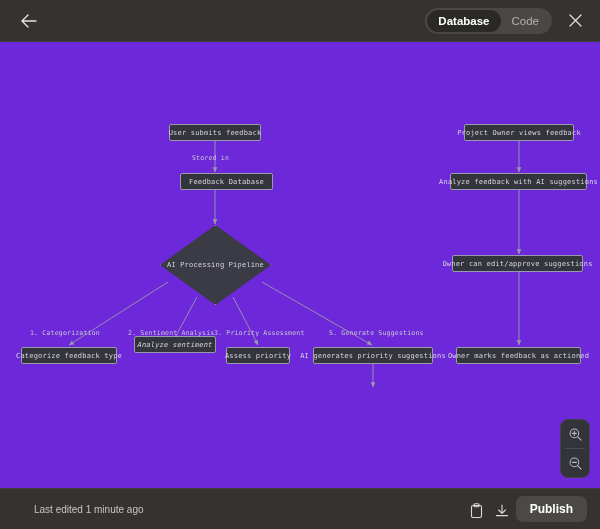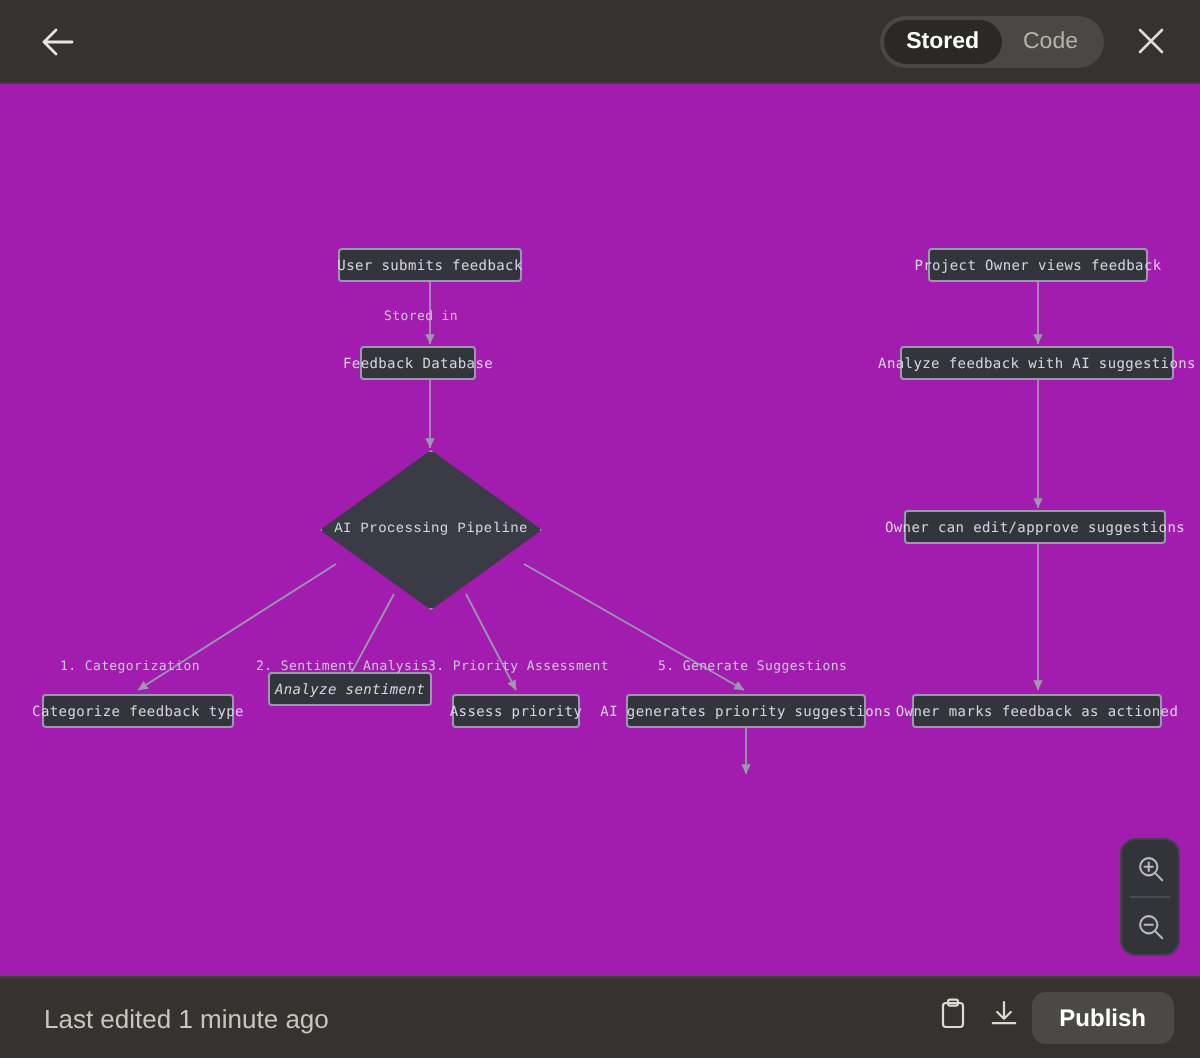--- a/index.html
+++ b/index.html
@@ -61,21 +61,21 @@
   .close-btn {
     width: 26px; height: 26px; margin-left: 2px;
     display: flex; align-items: center; justify-content: center;
     cursor: pointer;
   }
 
   
   .canvas {
     position: absolute; left: 0; top: 42px;
     width: 600px; height: 446px;
-    background: #a21caf;
+    background: #6d28d9;
     overflow: hidden;
     padding-left: 16px;
   }
   .edges { position: absolute; left: 0; top: 0; width: 600px; height: 446px; }
 
   .node {
     position: absolute;
     background: #34353c;
     border: 1px solid #9a99ad;
     border-radius: 2px;
@@ -131,28 +131,28 @@
   .zoom-div { width: 20px; height: 1px; background: #4a4b52; }
 
   
   .footer {
     position: absolute; left: 0; bottom: 0; width: 600px; height: 41px;
     background: #35332f;
     border-top: 1px solid #42403c;
     display: flex; align-items: center;
   }
   .footer-text {
-    margin-left: 22px;
-    font-size: 13px;
+    margin-left: 34px;
+    font-size: 10px;
     color: #c9c5bf;
     white-space: nowrap;
   }
   .footer-right {
     margin-left: auto; margin-right: 13px;
-    display: flex; align-items: flex-start; gap: 3px;
+    display: flex; align-items: flex-end; gap: 3px;
   }
   .icon-btn {
     width: 22px; height: 22px;
     display: flex; align-items: center; justify-content: center;
     cursor: pointer;
   }
   .publish-btn {
     background: #4b4946;
     color: #ffffff;
     font-size: 12px;
@@ -169,21 +169,21 @@
 <div id="app">
 
   <div class="header">
     <div class="back-btn">
       <svg width="18" height="16" viewBox="0 0 18 16">
         <path d="M16 8 H2 M8 2 L2 8 L8 14" fill="none" stroke="#e8e5e0" stroke-width="1.4" stroke-linecap="round" stroke-linejoin="round"></path>
       </svg>
     </div>
     <div class="header-right">
       <div class="segmented">
-        <div class="seg-item active">Stored</div>
+        <div class="seg-item active">Database</div>
         <div class="seg-item">Code</div>
       </div>
       <div class="close-btn">
         <svg width="15" height="15" viewBox="0 0 15 15">
           <path d="M2 2 L13 13 M13 2 L2 13" fill="none" stroke="#e0ddd8" stroke-width="1.3" stroke-linecap="round"></path>
         </svg>
       </div>
     </div>
   </div>
 
@@ -210,21 +210,21 @@
         <path d="M519,99 L519,130"></path>
         <path d="M519,148 L519,212"></path>
         <path d="M519,230 L519,303"></path>
       </g>
     </svg>
 
     <div class="node" style="left:169px; top:82px; width:92px; height:17px;">
       <span>User submits feedback</span>
     </div>
 
-    <div class="node" style="left:180px; top:131px; width:58px; height:17px;">
+    <div class="node" style="left:180px; top:131px; width:93px; height:17px;">
       <span>Feedback Database</span>
     </div>
 
     <div class="diamond" style="left:160px; top:183px; width:111px; height:80px;
                 clip-path: polygon(50% 0%, 100% 50%, 50% 100%, 0% 50%);"></div>
     <div class="diamond-label" style="left:160px; top:219px; width:111px;">AI Processing Pipeline</div>
 
     <div class="node" style="left:21px; top:305px; width:96px; height:17px;">
       <span>Categorize feedback type</span>
     </div>

